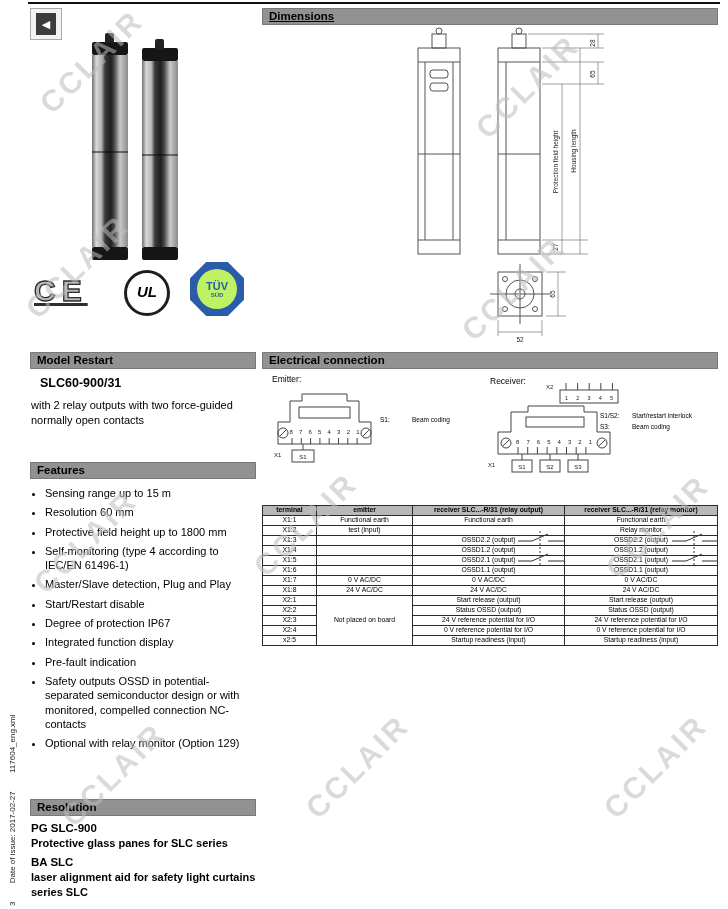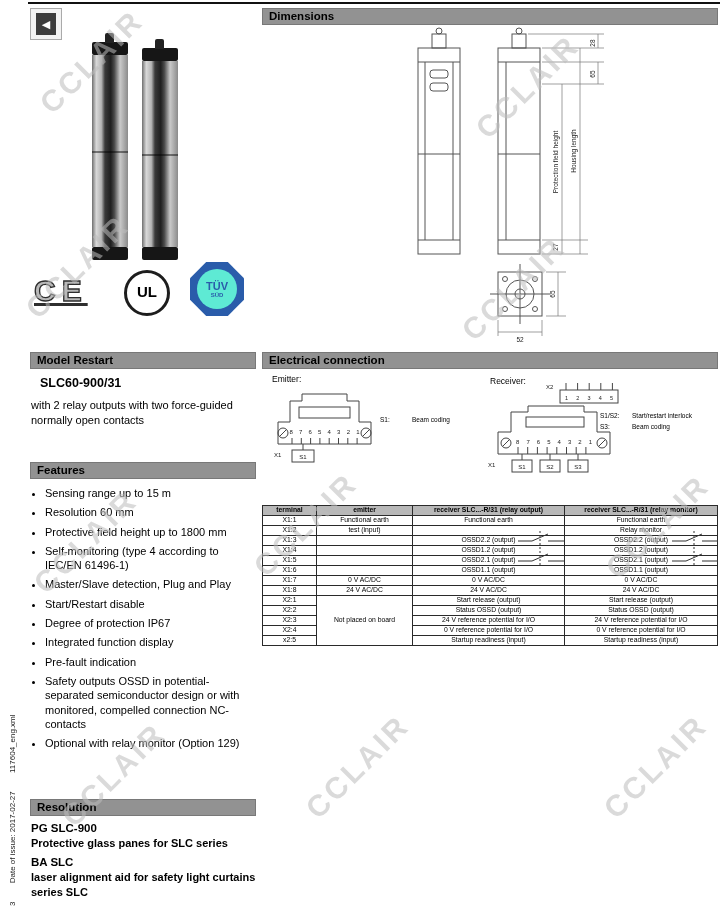--- a/index.html
+++ b/index.html
@@ -25,40 +25,40 @@
   .tower .stub{position:absolute;top:-9px;left:13px;width:9px;height:10px;background:#222;border-radius:2px 2px 0 0;}
   .tower .cap{height:13px;background:#161616;border-radius:2px;}
   .tower .body{background:linear-gradient(90deg,#6f6f6f 0%,#d9d9d9 12%,#b5b5b5 26%,#3a3a3a 36%,#1f1f1f 52%,#4a4a4a 62%,#c9c9c9 78%,#8b8b8b 100%);
                position:relative;}
   .tower .body::after{content:"";position:absolute;left:0;right:0;top:50%;height:2px;background:rgba(0,0,0,.45);}
   
   .ce-mark{left:34px;top:274px;font-size:30px;font-weight:bold;letter-spacing:6px;
            color:#b8b8b8;text-decoration:underline;-webkit-text-stroke:1.3px #2e2e2e;}
   .ul-mark{left:124px;top:270px;width:40px;height:40px;border:3px solid #1d1d1d;border-radius:50%;
            display:flex;align-items:center;justify-content:center;}
-  .ul-mark span{font-size:15px;font-weight:bold;transform:translateY(-2px);}
+  .ul-mark span{font-size:15px;font-weight:bold;font-style:italic;transform:translateY(-2px);}
   .tuv-mark{left:190px;top:262px;width:54px;height:54px;background:#2a5caa;
             clip-path:polygon(30% 0,70% 0,100% 30%,100% 70%,70% 100%,30% 100%,0 70%,0 30%);
             display:flex;align-items:center;justify-content:center;}
-  .tuv-inner{width:40px;height:40px;background:#5eead4;border-radius:50%;display:flex;flex-direction:column;
+  .tuv-inner{width:40px;height:40px;background:#bef264;border-radius:50%;display:flex;flex-direction:column;
              align-items:center;justify-content:center;color:#2a5caa;line-height:1;}
   .tuv-inner .t1{font-size:11px;font-weight:bold;}
   .tuv-inner .t2{font-size:6px;font-weight:bold;}
   
   .model-block{left:30px;top:352px;width:226px;}
   .model-name{font-size:12.5px;font-weight:bold;margin:7px 0 8px 10px;}
   .model-desc{font-size:11px;line-height:1.32;margin-left:1px;width:222px;}
   .features-block{left:30px;top:462px;width:228px;}
   .features-block ul{margin:7px 0 0 0;padding-left:15px;}
   .features-block li{font-size:11px;line-height:1.3;margin-bottom:5px;}
   .acc-block{left:30px;top:799px;width:226px;}
   .acc-name{font-size:11.5px;font-weight:bold;margin:6px 0 2px 1px;}
   .acc-desc{font-size:11px;line-height:1.3;margin-left:1px;font-weight:bold;}
   
-  .dim-bar{left:262px;top:8px;}
+  .dim-bar{left:262px;top:8px;text-decoration:underline;}
   .elec-bar{left:262px;top:352px;}
   .conn-title{font-size:8.5px;font-weight:normal;}
   .legend{font-size:6.5px;display:flex;gap:10px;white-space:nowrap;}
   .legend .k{min-width:22px;}
   
   table.conn{border-collapse:collapse;table-layout:fixed;width:455px;background:#fff;}
   table.conn th,table.conn td{border:1px solid #2a2a2a;font-size:6.8px;line-height:1;
       padding:1px 2px;text-align:center;overflow:hidden;white-space:nowrap;height:7px;}
   table.conn th{background:#b8b8b8;font-weight:bold;}
   

